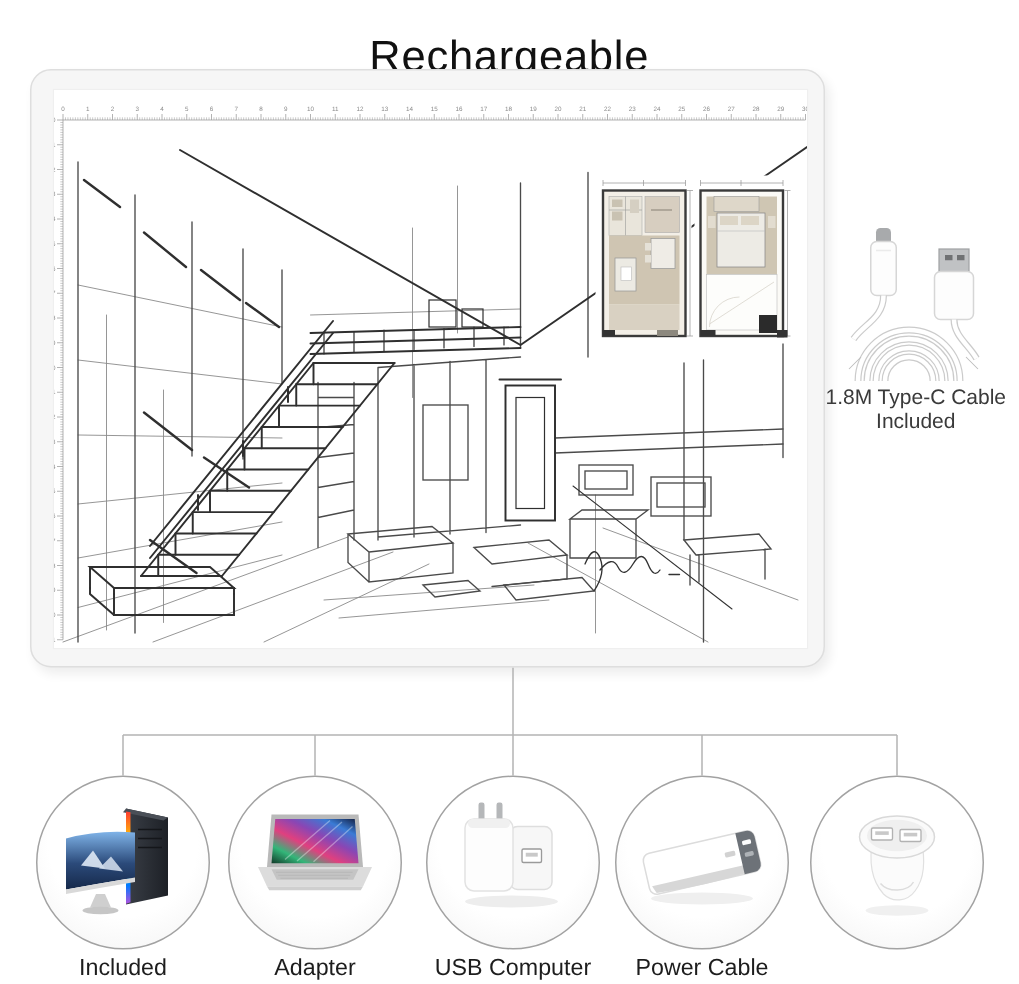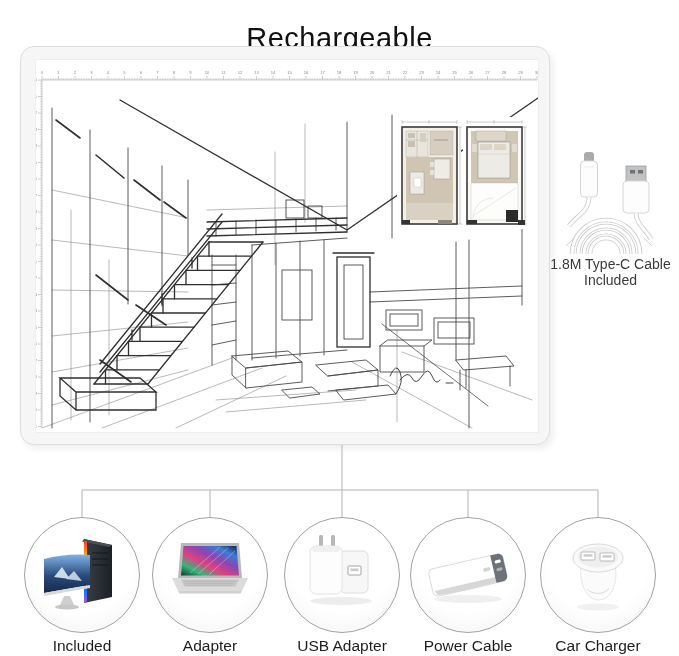--- a/index.html
+++ b/index.html
@@ -825,21 +825,21 @@
         <rect x="54.5" y="39.5" width="8" height="2.6" fill="#c9c9c9"></rect>
       </g>
       <g>
         <rect x="23" y="6" width="4" height="13" rx="1.5" fill="#b5b7b9"></rect>
         <rect x="35" y="6" width="4" height="13" rx="1.5" fill="#b5b7b9"></rect>
         <rect x="14" y="17" width="32" height="48" rx="6" fill="#fdfdfd" stroke="#e2e2e2"></rect>
         <rect x="16" y="17" width="28" height="6" rx="3" fill="#f0f0f0"></rect>
       </g>
     </svg>
   </div>
-  <div class="opt-label" style="left:284px">USB Adapter</div>
+  <div class="opt-label" style="left:284px">USB Computer</div>
 
   <div class="opt-circle" style="left:410px">
     <svg width="92" height="92" viewBox="0 0 92 92">
       <ellipse cx="46" cy="70" rx="34" ry="4" fill="#efefef"></ellipse>
       <g transform="rotate(-13 46 46)">
         <rect x="8" y="32" width="76" height="28" rx="5" fill="#ffffff" stroke="#dcdcdc"></rect>
         <path d="M10,54 H80 L80,59 Q45,62 12,59 Z" fill="#d7d7d7"></path>
         <path d="M72,32 h7 a5,5 0 0 1 5,5 v18 a5,5 0 0 1 -5,5 h-7 Z" fill="#6d7278"></path>
         <rect x="75" y="38" width="6" height="3" rx="1" fill="#fdfdfd"></rect>
         <rect x="75" y="46" width="6" height="3" rx="1" fill="#aeb2b6"></rect>
@@ -855,15 +855,14 @@
       <path d="M30,30 C27,45 29,58 37,67 C43,73 53,72 58,65 C65,56 65,44 62,30 Z" fill="#fbfbfb" stroke="#e0e0e0" stroke-width="0.8"></path>
       <path d="M35,60 C40,66 53,66 57,59" stroke="#dcdcdc" stroke-width="1" fill="none"></path>
       <ellipse cx="46" cy="29" rx="25" ry="14" fill="#fafafa" stroke="#d9d9d9"></ellipse>
       <ellipse cx="46" cy="28" rx="20" ry="10.5" fill="#efefef"></ellipse>
       <rect x="29" y="23" width="14" height="8" rx="1" fill="#ffffff" stroke="#b2b2b2" stroke-width="0.9"></rect>
       <rect x="31.5" y="25.2" width="9" height="2.4" fill="#c9c9c9"></rect>
       <rect x="48" y="24" width="14" height="8" rx="1" fill="#ffffff" stroke="#b2b2b2" stroke-width="0.9"></rect>
       <rect x="50.5" y="26.2" width="9" height="2.4" fill="#c9c9c9"></rect>
     </svg>
   </div>
-  <div class="opt-label" style="left:540px">Car Charger</div>
 
 </div>
 
 </body></html>

